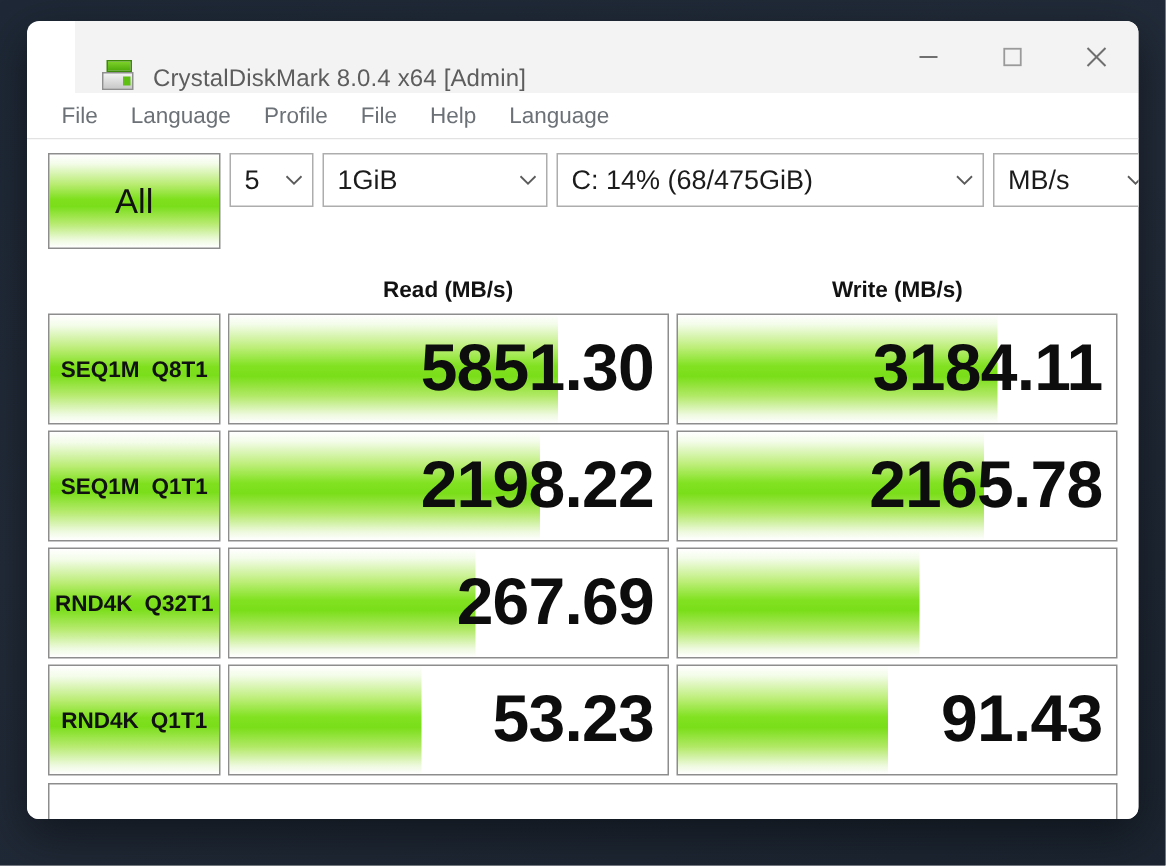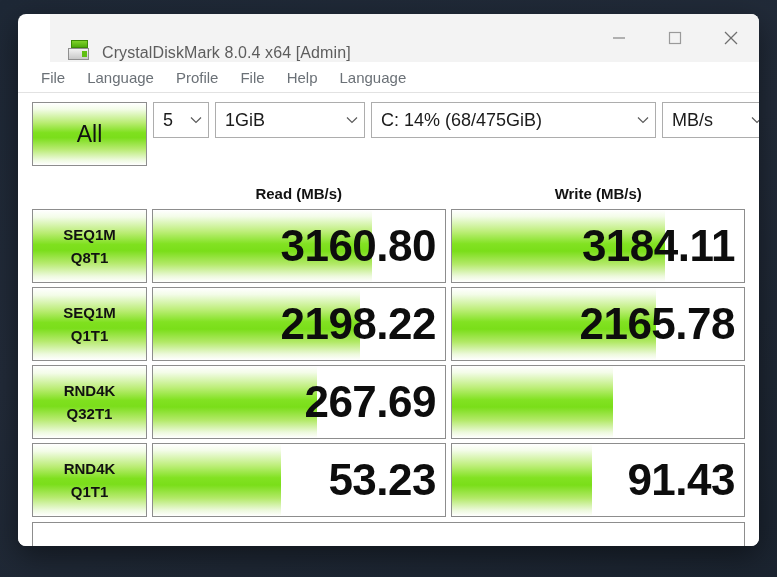--- a/index.html
+++ b/index.html
@@ -214,21 +214,21 @@
   }
   .row-label {
     width: 115px;
     flex: none;
     border: 1px solid #8d8d8d;
     background: linear-gradient(to bottom,
         #ffffff 0%, #f3fce8 10%, #b9ec72 32%,
         #7fe01e 48%, #7bde1b 56%, #b6ea6e 74%,
         #eefadf 92%, #ffffff 100%);
     display: flex;
-    flex-direction: column;
+    flex-direction: row;
     align-items: center;
     justify-content: center;
     gap: 8px;
   }
   .row-label span {
     font-size: 15px;
     font-weight: bold;
     color: #111;
     line-height: 1;
   }
@@ -371,21 +371,21 @@
 
     <div id="rows">
 
       <div class="row">
         <div class="row-label">
           <span>SEQ1M</span>
           <span>Q8T1</span>
         </div>
         <div class="cell">
           <div class="fill" style="width: 75%;"></div>
-          <div class="num">3160.80</div>
+          <div class="num">5851.30</div>
         </div>
         <div class="cell">
           <div class="fill" style="width: 73%;"></div>
           <div class="num">3184.11</div>
         </div>
       </div>
 
       <div class="row">
         <div class="row-label">
           <span>SEQ1M</span>

